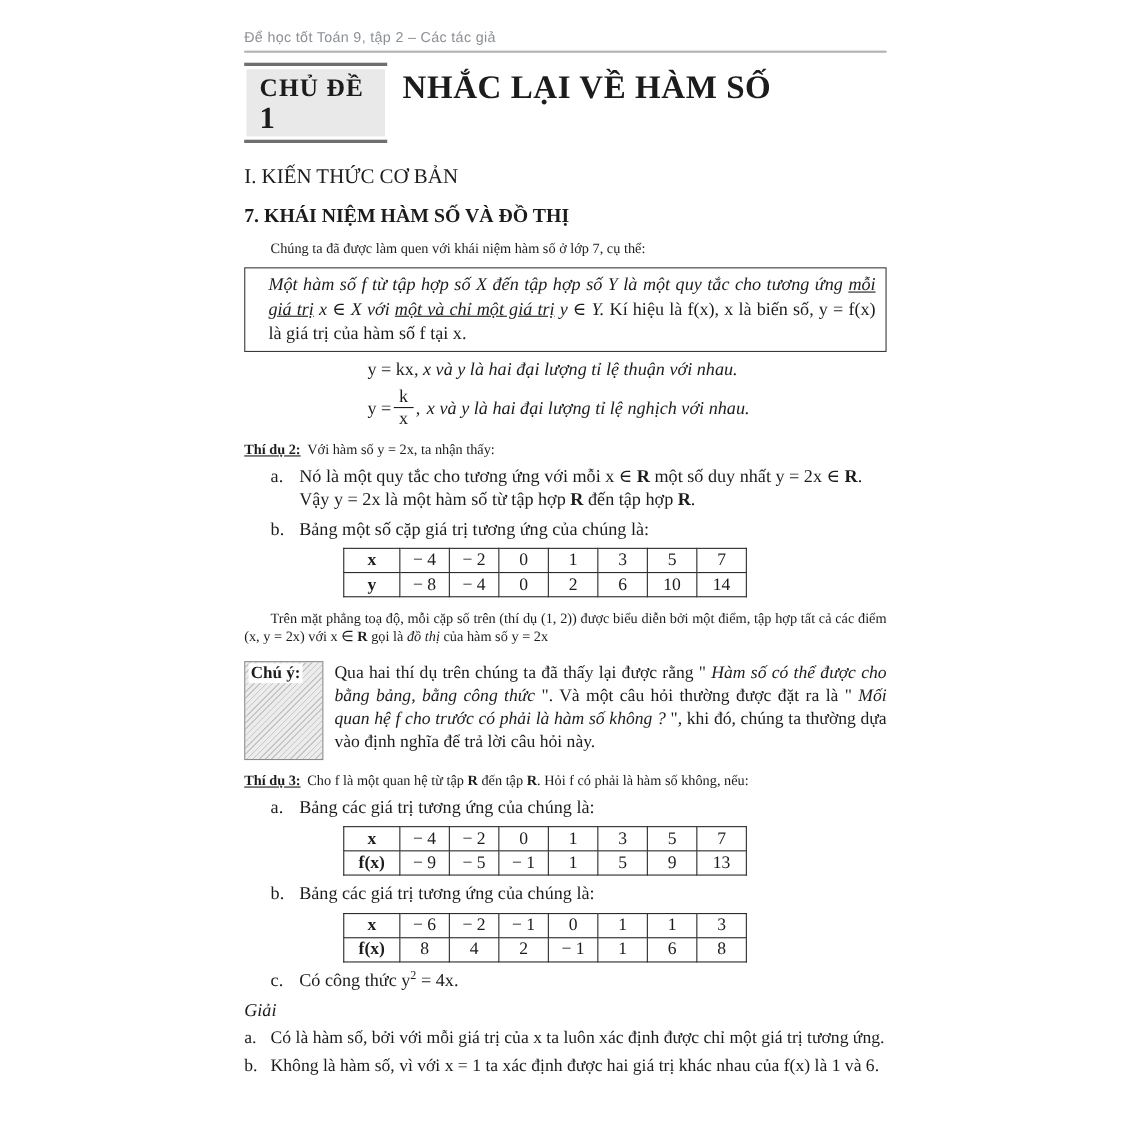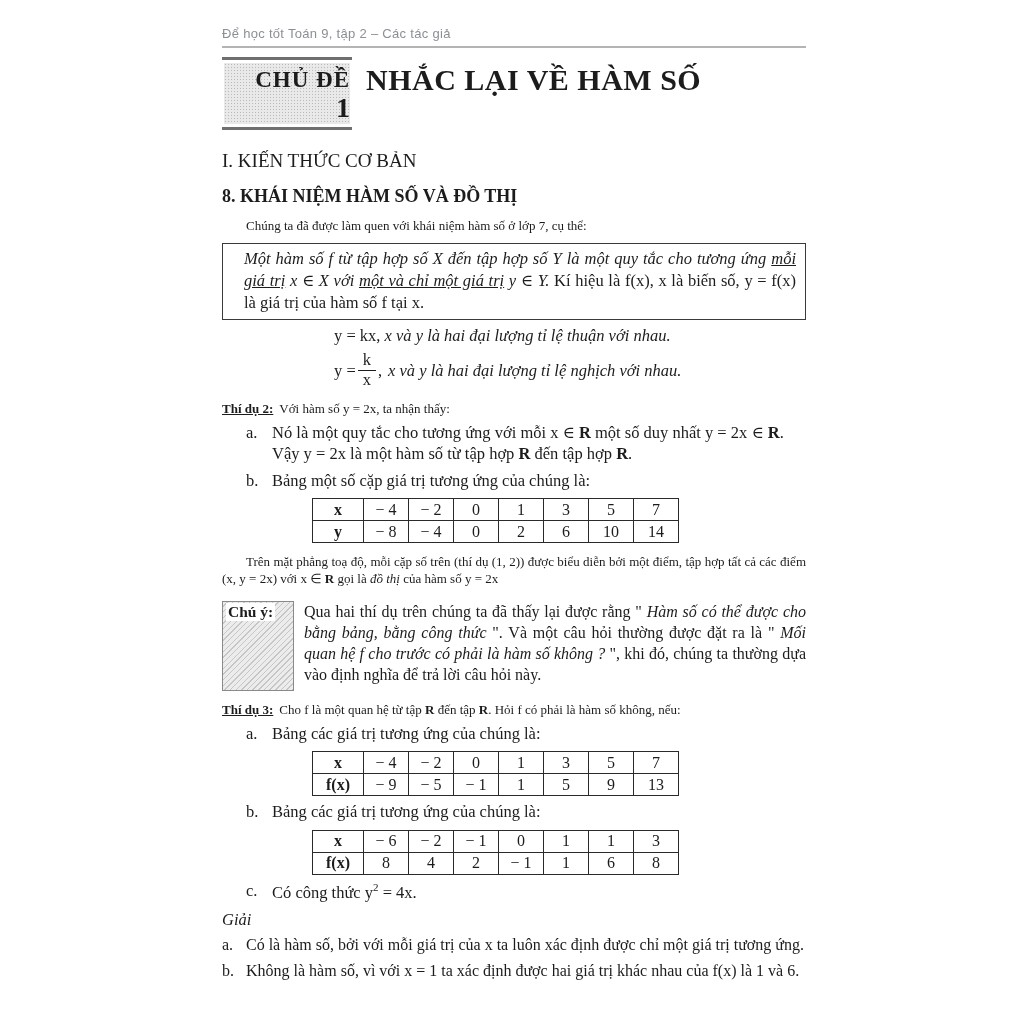--- a/index.html
+++ b/index.html
@@ -19,21 +19,21 @@
   .chapter-row{display:flex;align-items:flex-start;margin-top:9px;}
   .chapter-box-wrap{
     width:126px;flex:none;
     border-top:3px solid #6f6f6f;border-bottom:3px solid #6f6f6f;
     padding:3px 2px;
   }
   .chapter-box{
     background-color:#e9e9e9;
     background-image:radial-gradient(#b9b9b9 22%,transparent 24%);
     background-size:3px 3px;
-    text-align:right;padding:4px 0 2px 12px;
+    text-align:left;padding:4px 0 2px 12px;
   }
   .chapter-box-label{font-weight:bold;font-size:23px;letter-spacing:1px;}
   .chapter-box-number{font-weight:bold;font-size:28px;line-height:1.05;}
   .chapter-title{
     margin:6px 0 0 14px;font-size:30px;font-weight:bold;letter-spacing:.5px;
     white-space:nowrap;
   }
 
   .sec1{margin:20px 0 0 0;font-size:19px;font-weight:normal;}
   .sec11{margin:14px 0 0 0;font-size:18px;font-weight:bold;}
@@ -102,21 +102,21 @@
       <div class="chapter-box-wrap">
         <div class="chapter-box">
           <div class="chapter-box-label">CHỦ ĐỀ</div>
           <div class="chapter-box-number">1</div>
         </div>
       </div>
       <h1 class="chapter-title">NHẮC LẠI VỀ HÀM SỐ</h1>
     </div>
 
     <h2 class="sec1">I. KIẾN THỨC CƠ BẢN</h2>
-    <h3 class="sec11">8.  KHÁI NIỆM HÀM SỐ VÀ ĐỒ THỊ</h3>
+    <h3 class="sec11">7.  KHÁI NIỆM HÀM SỐ VÀ ĐỒ THỊ</h3>
 
     <p class="para indent">Chúng ta đã được làm quen với khái niệm hàm số ở lớp 7, cụ thể:</p>
 
     <div class="defbox"><span class="st-i">Một hàm số f từ tập hợp số X đến tập hợp số Y là một quy tắc cho tương ứng </span><span class="st-i st-u">mỗi giá trị</span><span class="st-i"> x ∈ X với </span><span class="st-i st-u">một và chỉ một giá trị</span><span class="st-i"> y ∈ Y.</span><span> Kí hiệu là f(x), x là biến số, y = f(x) là giá trị của hàm số f tại x.</span></div>
 
     <p class="formula"><span>y = kx,  </span><span class="st-i">x và y là hai đại lượng tỉ lệ thuận với nhau.</span></p>
     <div class="formula fracline">
       <span>y = </span>
       <span class="frac">
         <span class="num">k</span>

